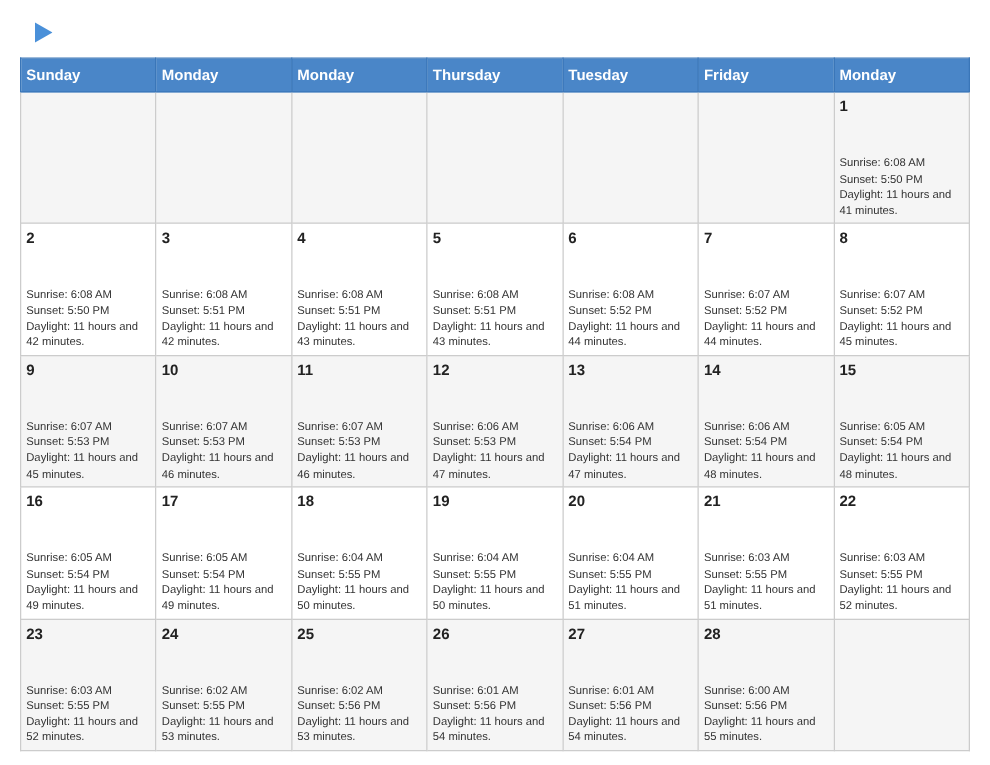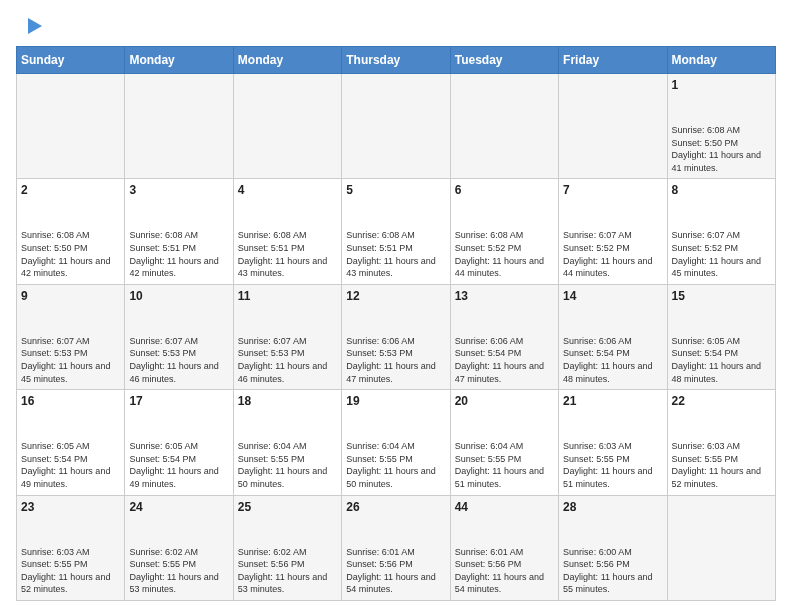--- a/index.html
+++ b/index.html
@@ -285,21 +285,21 @@
 Sunset: 5:56 PM
 Daylight: 11 hours and 53 minutes.</div>
         </td>
         <td>
           <div class="day-num">26</div>
           <div class="day-info" style="white-space: pre-line;">Sunrise: 6:01 AM
 Sunset: 5:56 PM
 Daylight: 11 hours and 54 minutes.</div>
         </td>
         <td>
-          <div class="day-num">44</div>
+          <div class="day-num">27</div>
           <div class="day-info" style="white-space: pre-line;">Sunrise: 6:01 AM
 Sunset: 5:56 PM
 Daylight: 11 hours and 54 minutes.</div>
         </td>
         <td>
           <div class="day-num">28</div>
           <div class="day-info" style="white-space: pre-line;">Sunrise: 6:00 AM
 Sunset: 5:56 PM
 Daylight: 11 hours and 55 minutes.</div>
         </td>

